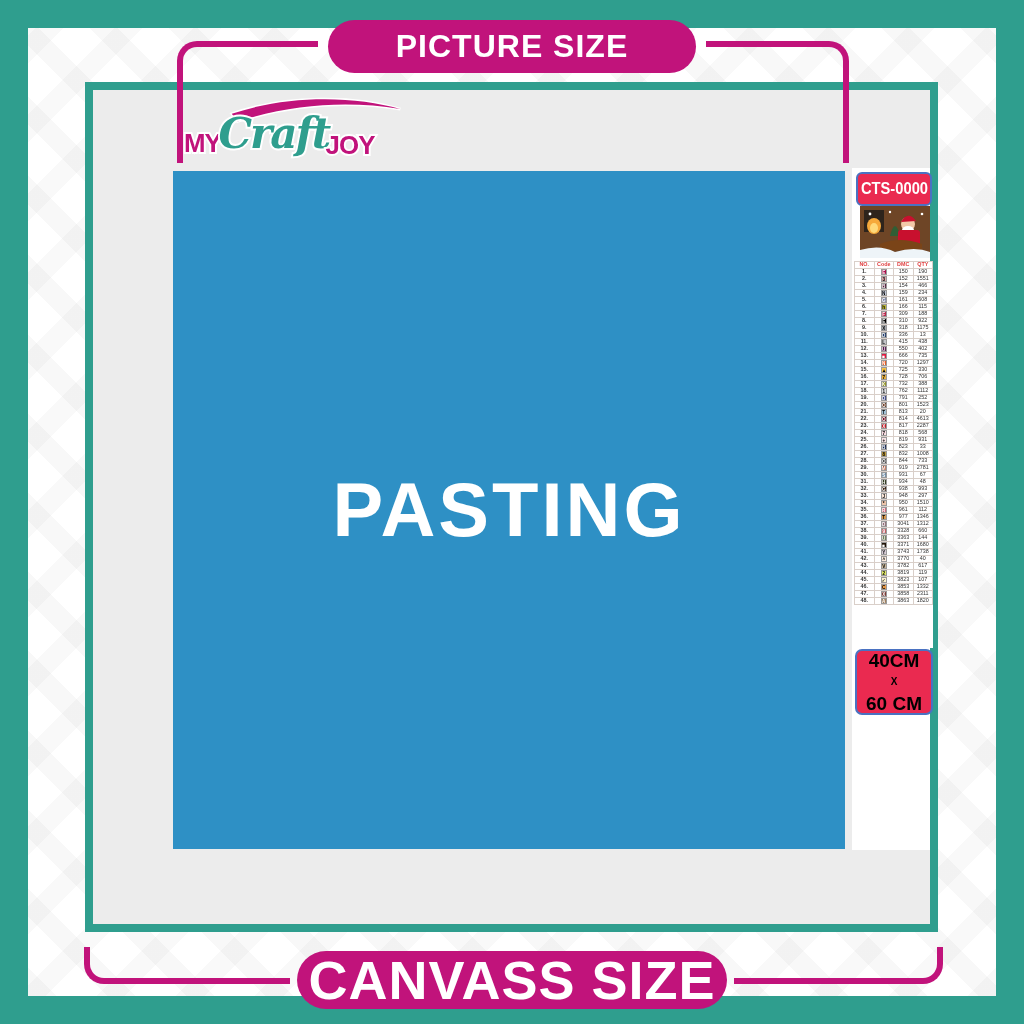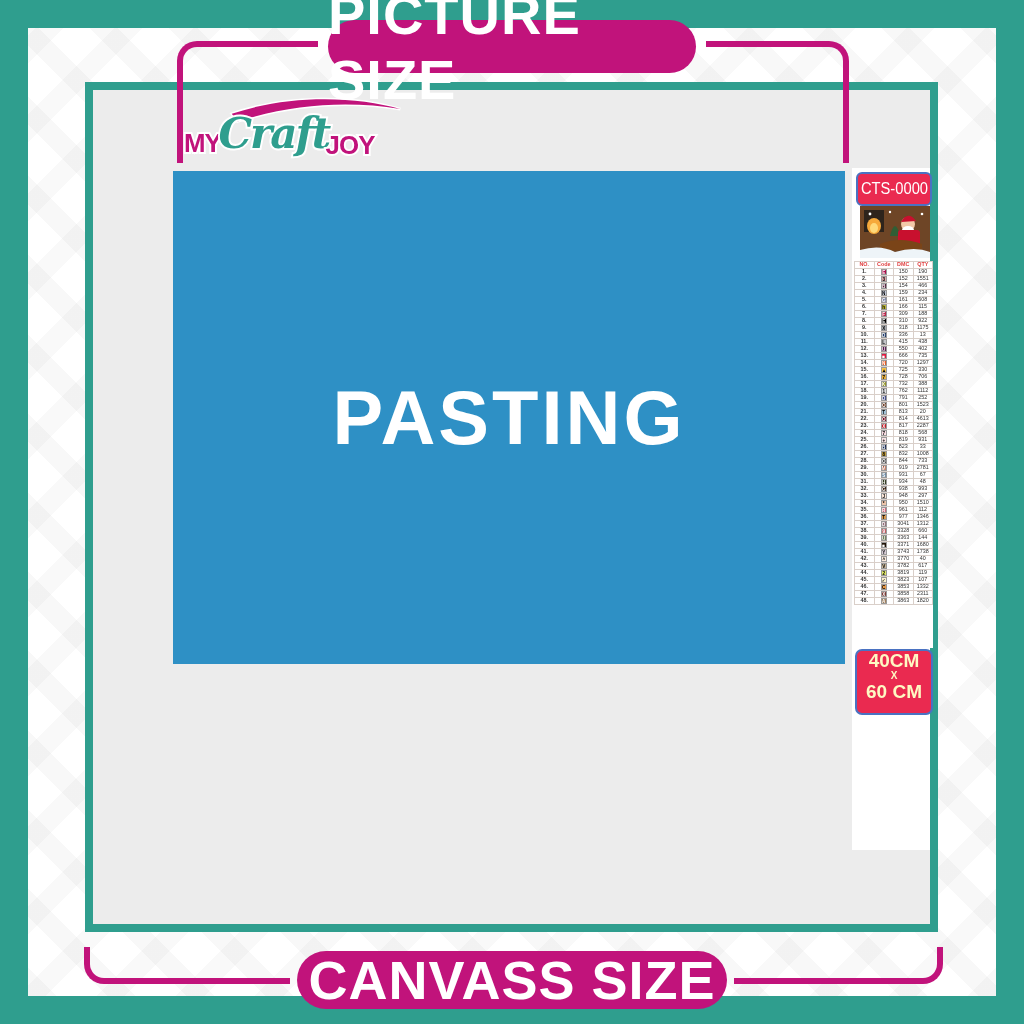--- a/index.html
+++ b/index.html
@@ -17,60 +17,60 @@
       #ffffff;}
 
   
   .inner-box{position:absolute;left:85px;top:82px;width:853px;height:850px;
     border:8px solid var(--teal);background:var(--canvas_gray);}
 
   
   .side-strip{position:absolute;left:852px;top:168px;width:78px;height:682px;background:#ffffff;}
 
   
-  .pasting{position:absolute;left:173px;top:171px;width:672px;height:493px;
+  .pasting{position:absolute;left:173px;top:171px;width:672px;height:678px;
     background:var(--blue);display:flex;align-items:center;justify-content:center;}
   .pasting .line{color:#fff;font-weight:700;font-size:76px;letter-spacing:3px;line-height:1.05;text-align:center;}
 
   
   .brk{position:absolute;border:0 solid var(--magenta);z-index:6;}
   .brk-tl{left:177px;top:41px;width:141px;height:122px;border-top-width:6px;border-left-width:6px;border-top-left-radius:20px;}
   .brk-tr{left:706px;top:41px;width:143px;height:122px;border-top-width:6px;border-right-width:6px;border-top-right-radius:20px;}
   .brk-bl{left:84px;top:947px;width:206px;height:37px;border-bottom-width:6px;border-left-width:6px;border-bottom-left-radius:20px;}
   .brk-br{left:734px;top:947px;width:209px;height:37px;border-bottom-width:6px;border-right-width:6px;border-bottom-right-radius:20px;}
 
   
   .pill{position:absolute;background:var(--magenta);color:#fff;font-weight:700;
     display:flex;align-items:center;justify-content:center;z-index:8;}
-  .pill-top{left:328px;top:20px;width:368px;height:53px;border-radius:30px;font-size:56px;letter-spacing:1px;}
+  .pill-top{left:328px;top:20px;width:368px;height:53px;border-radius:30px;font-size:32px;letter-spacing:1px;}
   .pill-bottom{left:297px;top:951px;width:430px;height:58px;border-radius:32px;font-size:54px;letter-spacing:1px;}
 
   
   .logo{position:absolute;left:182px;top:95px;width:225px;height:75px;z-index:5;}
 
   
   .sku-badge{position:absolute;left:856px;top:172px;width:76px;height:34px;background:var(--red);
-    border:2px solid var(--badge_border);border-radius:6px;color:#fff;font-weight:400;font-size:16px;
+    border:2px solid var(--badge_border);border-radius:6px;color:#fff;font-weight:700;font-size:16px;
     display:flex;align-items:center;justify-content:center;z-index:5;transform-origin:center;}
   .sku-badge span{transform:scaleX(.92);white-space:nowrap;}
   .thumb{position:absolute;left:860px;top:206px;width:70px;height:52px;z-index:5;}
 
   .table-wrap{position:absolute;left:854px;top:261px;width:79px;height:387px;overflow:hidden;z-index:5;background:#fff;}
   table.color-chart{border-collapse:collapse;width:100%;table-layout:fixed;}
   table.color-chart td,table.color-chart th{border:1px solid #d9cfc9;padding:0;margin:0;
     font-size:5.4px;line-height:1;height:6.6px;text-align:center;vertical-align:middle;
     font-family:"Liberation Sans",sans-serif;color:#333;}
   table.color-chart th{color:var(--table_red);font-weight:700;font-size:5.4px;}
   td.no{color:var(--table_red);font-weight:700;}
   .sym{display:inline-block;width:6px;height:6px;font-size:4.6px;line-height:6px;font-weight:700;
     border:0.5px solid #999;vertical-align:middle;}
 
   .size-badge{position:absolute;left:855px;top:649px;width:78px;height:66px;background:var(--red);
-    border:2px solid var(--badge_border);border-radius:7px;color:#fef9c3;font-weight:700;z-index:5;
-    display:flex;flex-direction:column;align-items:center;justify-content:flex-start;line-height:1;}
+    border:2px solid var(--badge_border);border-radius:7px;color:#000000;font-weight:700;z-index:5;
+    display:flex;flex-direction:column;align-items:center;justify-content:space-between;line-height:1;}
   .size-badge .big{font-size:19px;}
   .size-badge .sep{font-size:10px;margin:1px 0;}
 </style>
 </head>
 <body>
 
 <div class="stage">
 
   <div class="zone-white"></div>
 

